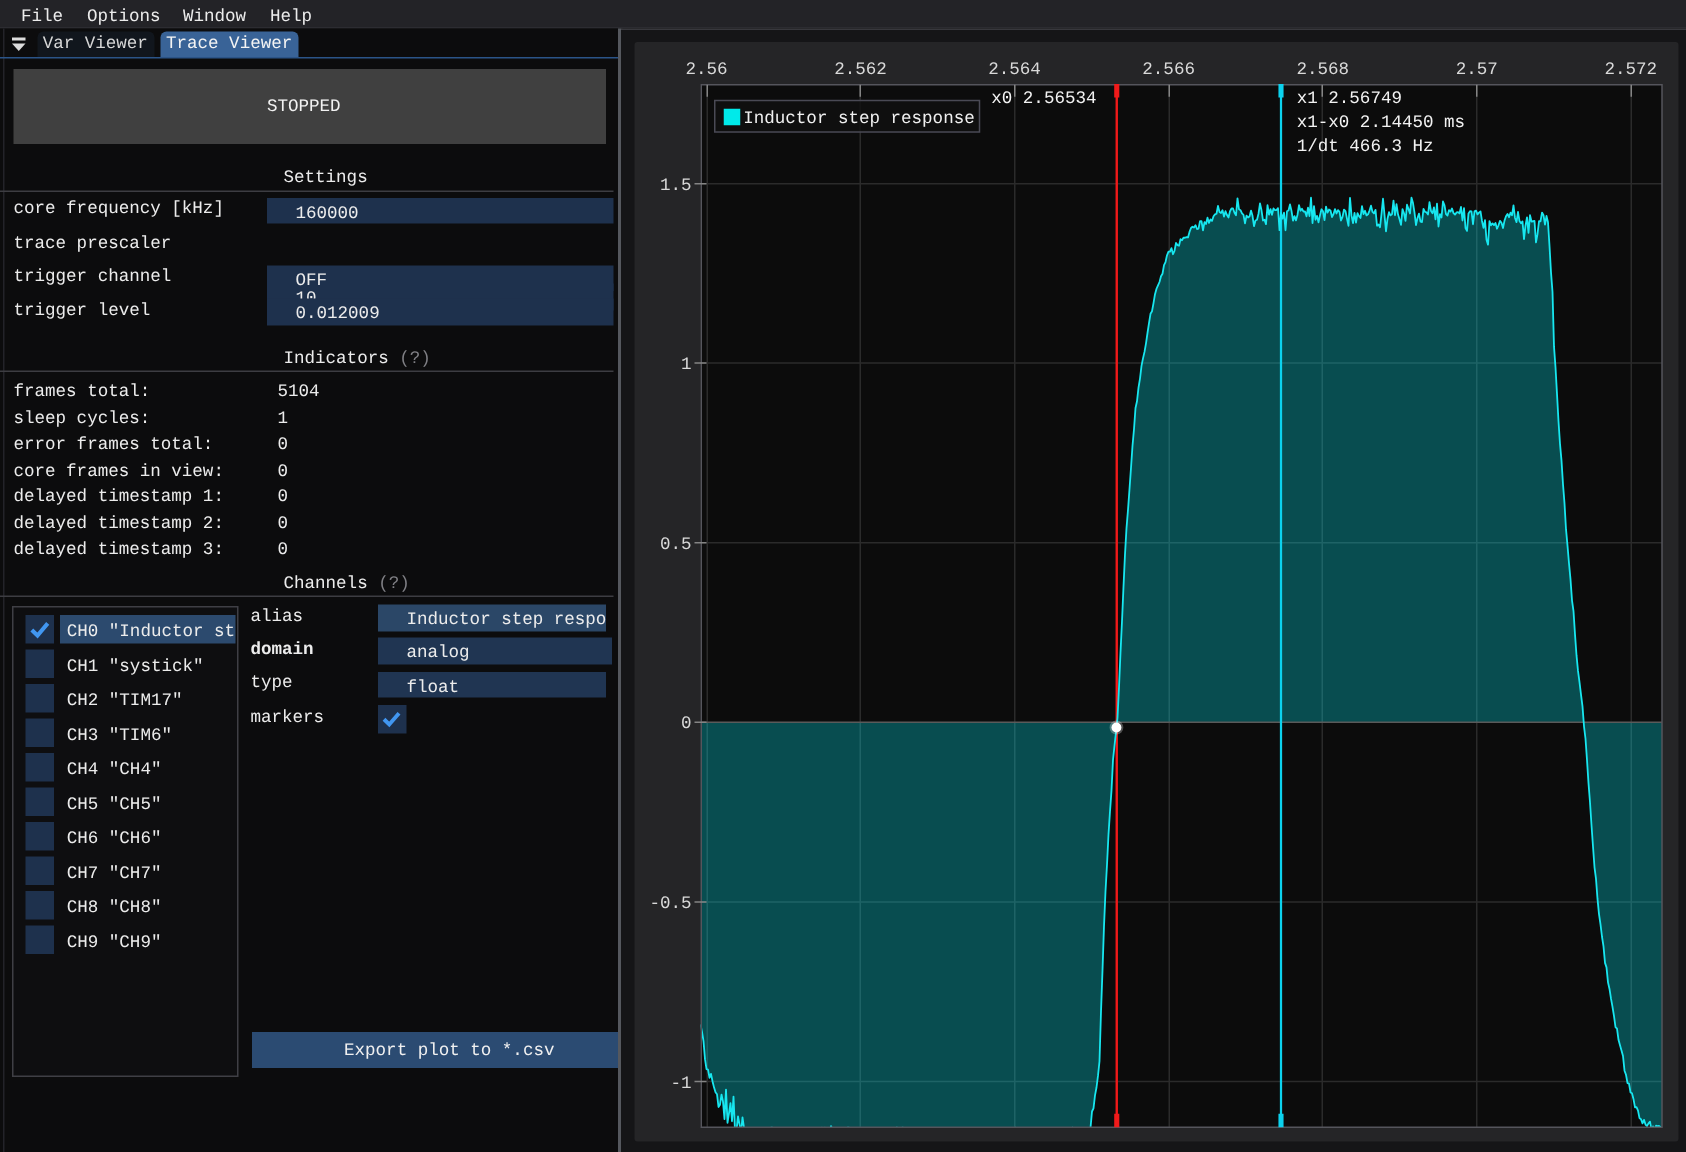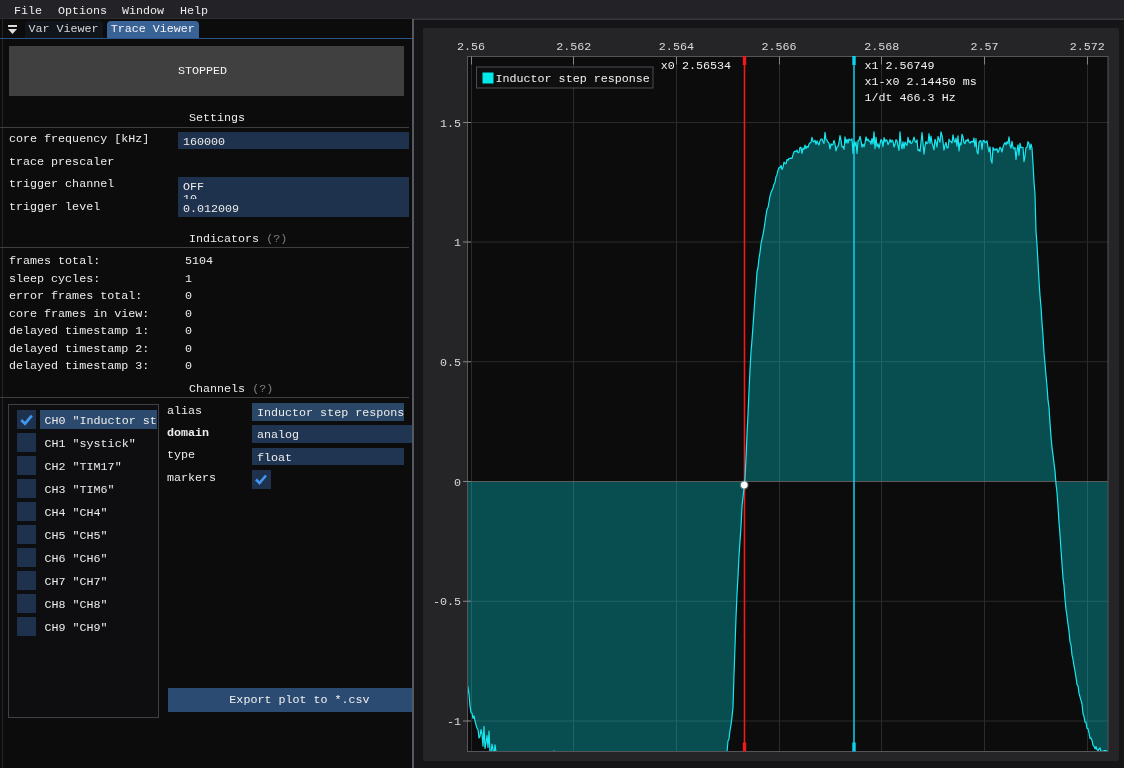--- a/index.html
+++ b/index.html
@@ -8,21 +8,21 @@
   .abs { position:absolute; }
   #menubar { position:absolute; left:0; top:0; width:1124px; height:19px;
     background:#232327; border-bottom:1px solid #2c2c31; }
   .mitem { position:absolute; top:0; line-height:23px; color:#ececec; }
   #leftpanel { position:absolute; left:0; top:19px; width:412px; height:749px; background:#0c0c0d; }
   .tab { position:absolute; top:2px; height:17px; line-height:17px; text-align:center;
     border-radius:4px 4px 0 0; }
   #tabline { position:absolute; top:18.5px; left:0; width:412px; height:1px; background:#2b5488; }
   .label { position:absolute; white-space:pre; }
   .inputbox { position:absolute; background:#1e314d; color:#ececec; line-height:20px;
-    padding-left:5px; white-space:pre; overflow:hidden; }
+    padding-left:19px; white-space:pre; overflow:hidden; }
   .sep { position:absolute; left:0px; width:409px; height:1px; background:#3d3d42; }
   .gray { color:#7f7f84; }
   .cb { position:absolute; width:19px; height:19px; background:#1e314d; }
   #rightpanel { position:absolute; left:414px; top:19px; width:710px; height:749px;
     background:#151517; border-top:1px solid #38383d; }
   #splitter { position:absolute; left:412px; top:19px; width:2.5px; height:749px; background:#55585e; }
   #plotframe { position:absolute; left:423px; top:28px; width:696px; height:733px;
     background:#252527; border-radius:2px; }
 </style>
 </head>
@@ -110,21 +110,21 @@
 
     <div class="cb" style="left:17px;top:575px;"></div>
     <div class="label" style="left:44.5px;top:575px;height:19px;line-height:22.5px;">CH8 "CH8"</div>
 
     <div class="cb" style="left:17px;top:598px;"></div>
     <div class="label" style="left:44.5px;top:598px;height:19px;line-height:22.5px;">CH9 "CH9"</div>
 
     <div class="label" style="left:167px;top:384.5px;">alias</div>
     <div class="inputbox" style="left:252px;top:384px;width:152px;height:17.5px;background:#2b4767;">Inductor step respons</div>
     <div class="label" style="left:167px;top:406.5px;font-weight:bold;">domain</div>
-    <div class="inputbox" style="left:252px;top:406.3px;width:170px;height:17.5px;background:#203552;">analog</div>
+    <div class="inputbox" style="left:252px;top:406.3px;width:156px;height:17.5px;background:#203552;">analog</div>
     <div class="label" style="left:167px;top:428.8px;">type</div>
     <div class="inputbox" style="left:252px;top:428.6px;width:152px;height:17.5px;background:#203552;">float</div>
     <div class="label" style="left:167px;top:451.5px;">markers</div>
     <div class="cb" style="left:252px;top:451px;width:18.5px;height:18.5px;">
       <svg width="18" height="18" viewBox="0 0 18 18">
         <path d="M4 9.5 L7.5 13 L14 5.5" stroke="#4196f0" stroke-width="2.6" fill="none"></path>
       </svg>
     </div>
 
     <div class="abs" style="left:167.5px;top:669px;width:264px;height:24px;background:#2b4b72;

